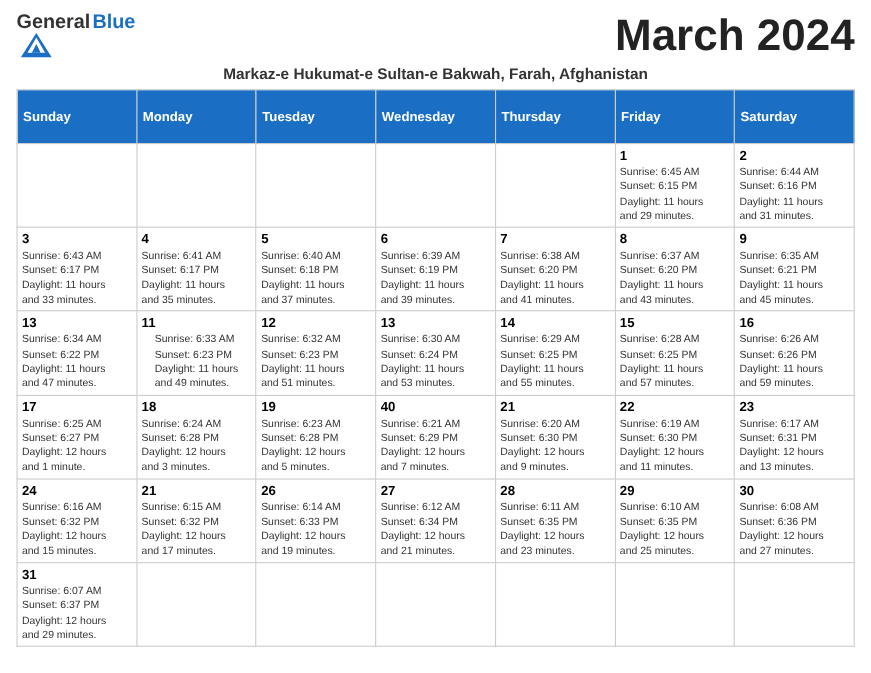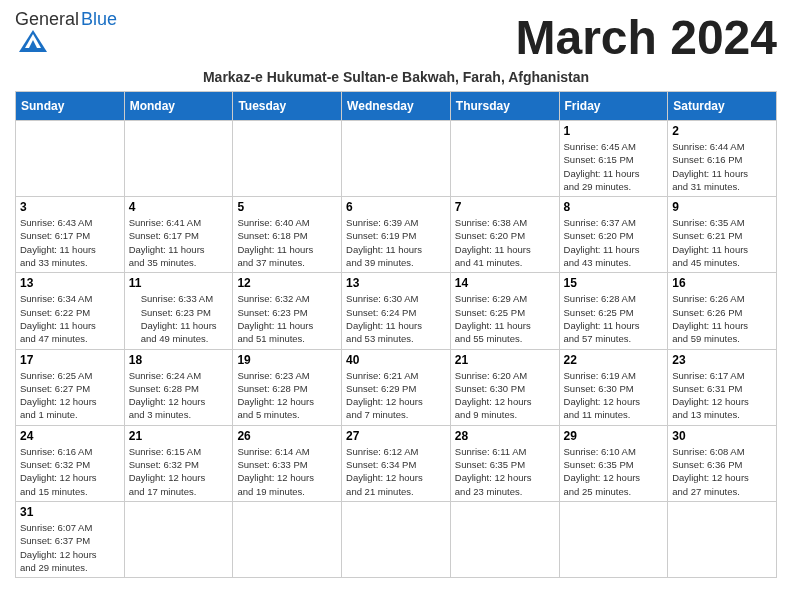--- a/index.html
+++ b/index.html
@@ -16,47 +16,47 @@
       justify-content: space-between;
       margin-bottom: 4px;
     }
     .logo-area {
       display: flex;
       align-items: center;
       gap: 4px;
     }
     .logo-text {
       font-size: 18px;
-      font-weight: normal;
+      font-weight: bold;
       color: #333;
       line-height: 1.1;
     }
     .month-title {
-      font-size: 48px;
+      font-size: 40px;
       font-weight: bold;
       color: #222;
       text-align: right;
     }
     .subtitle {
       font-size: 14px;
       font-weight: bold;
       color: #333;
       text-align: center;
       margin-bottom: 6px;
     }
     .calendar-table {
       width: 100%;
       border-collapse: collapse;
       font-size: 10px;
     }
     .calendar-table th {
       background: #1a6fc4;
       color: #fff;
       text-align: left;
-      padding: 7px 5px;
+      padding: 17px 5px;
       font-size: 12px;
       font-weight: bold;
       border: 1px solid #ccc;
     }
     .calendar-table td {
       border: 1px solid #ccc;
       vertical-align: top;
       padding: 3px 4px;
       width: calc(100% / 7);
       min-height: 70px;

